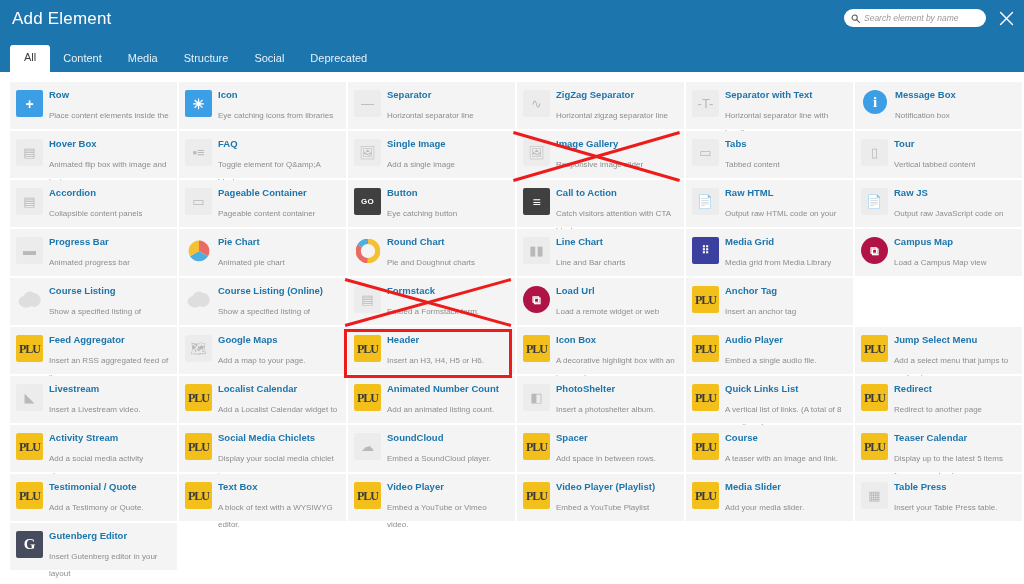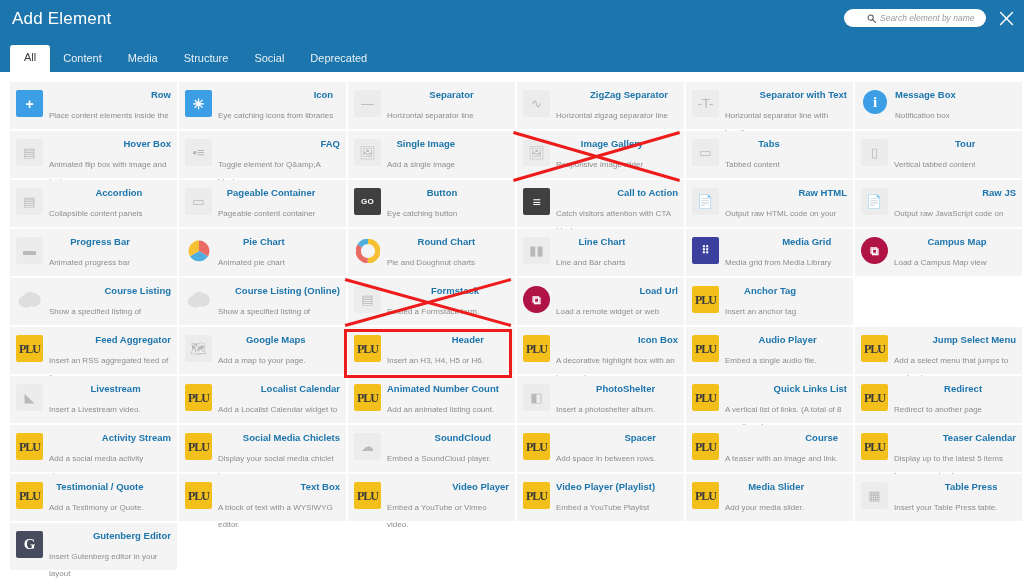--- a/index.html
+++ b/index.html
@@ -27,21 +27,21 @@
     letter-spacing: .2px;
   }
   .search-wrap {
     position: absolute;
     right: 38px; top: 9px;
     width: 142px; height: 18px;
     background: #ffffff;
     border-radius: 9px;
     display: flex;
     align-items: center;
-    padding: 0 23px;
+    padding: 0 7px;
   }
   .search-icon { width: 9px; height: 9px; flex: 0 0 auto; margin-right: 4px; }
   .search-input {
     border: 0; outline: 0;
     font-family: "Liberation Sans", sans-serif;
     font-size: 8.5px;
     font-style: italic;
     color: #777;
     width: 118px;
     background: transparent;
@@ -114,21 +114,20 @@
     justify-content: center;
     overflow: hidden;
   }
   .cell-text { overflow: hidden; padding-top: 1px; }
   .cell-title {
     font-size: 9.5px;
     font-weight: bold;
     color: #1c75ac;
     line-height: 11px;
     white-space: nowrap;
-    text-align: right;
   }
   .cell-desc {
     font-size: 8px;
     color: #8d8d8d;
     line-height: 17px;
     margin-top: 7px;
   }
 
   
   .ic-plain { background: #ececec; }

